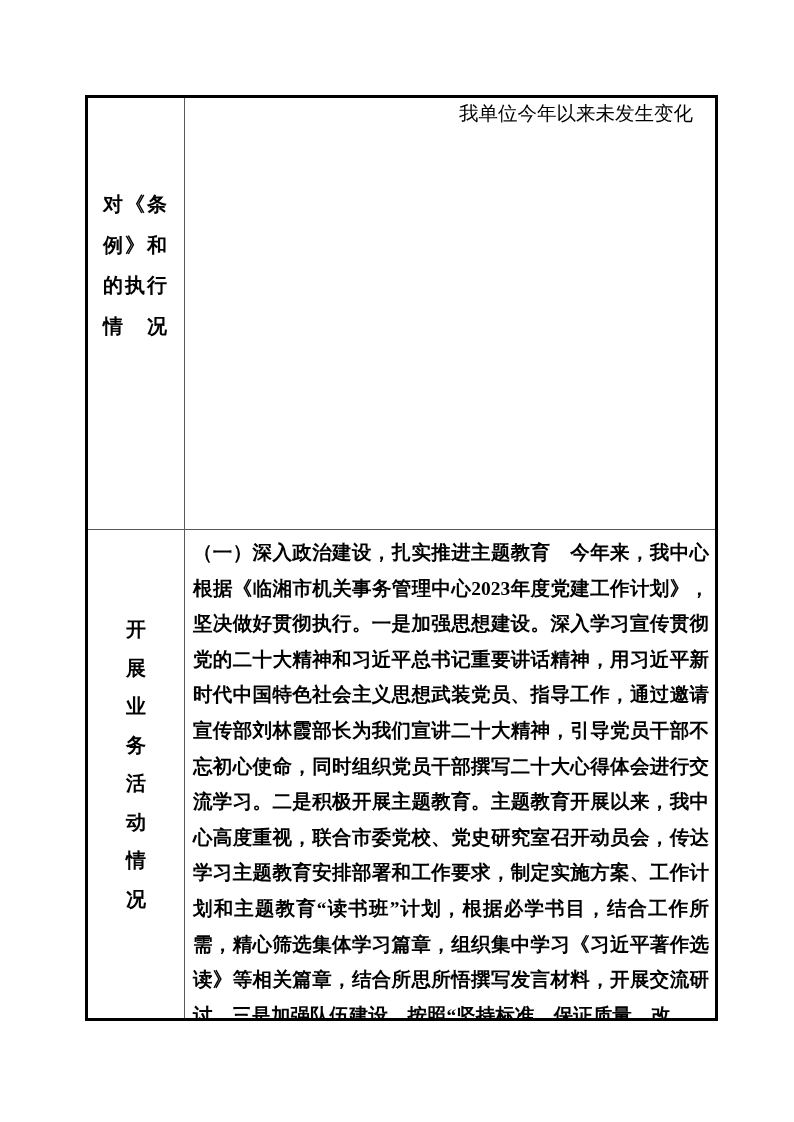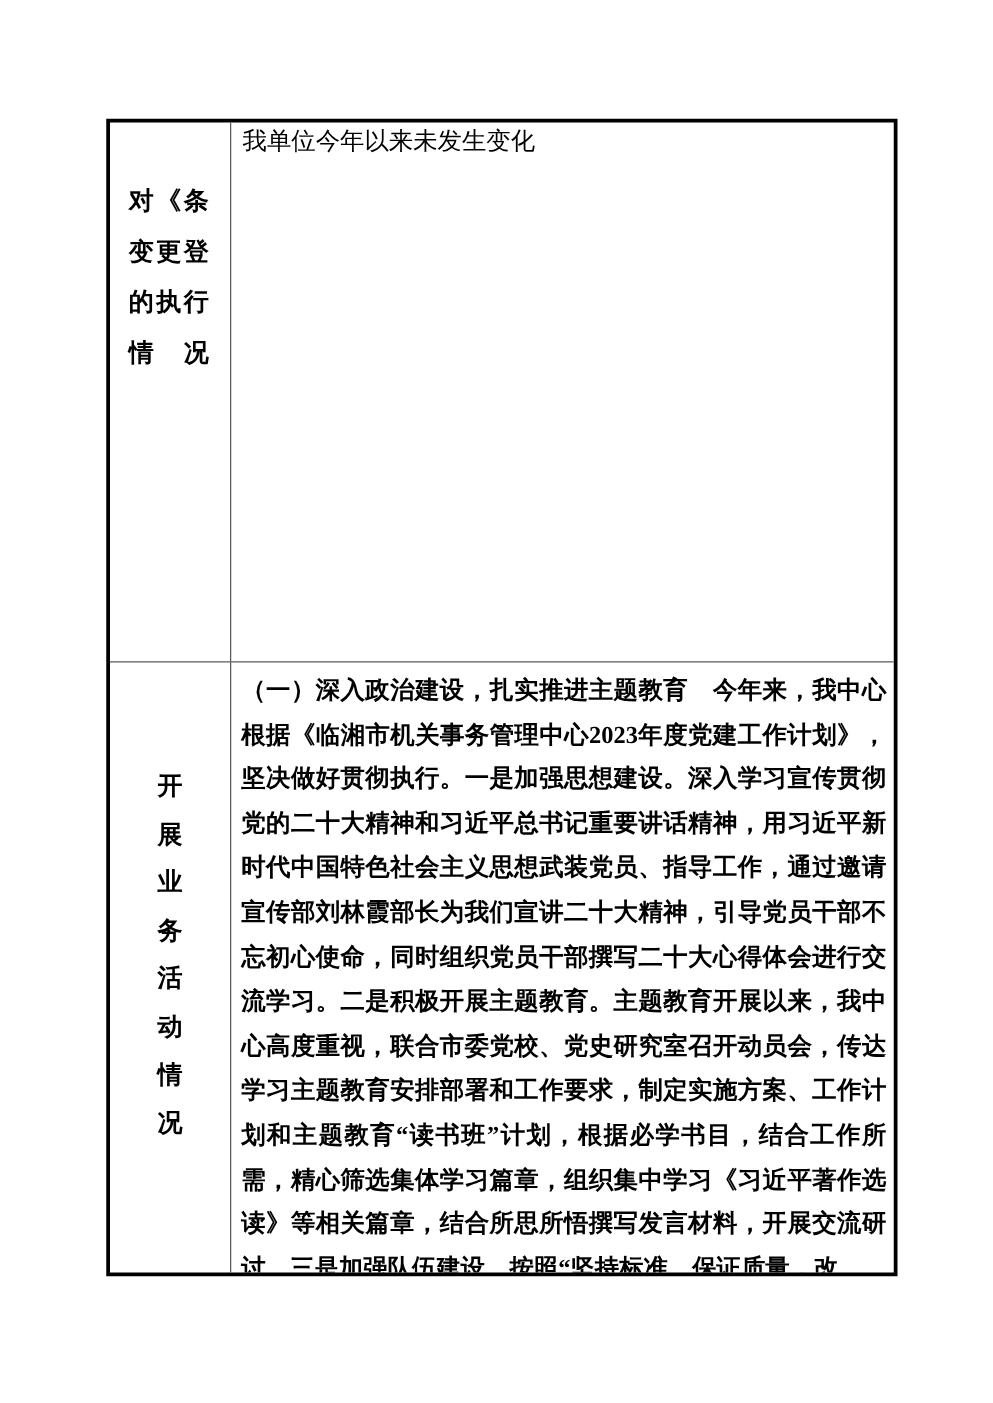--- a/index.html
+++ b/index.html
@@ -31,21 +31,21 @@
     overflow: hidden;
   }
   .label-cell {
     border-right: 1px solid #595959;
   }
   .row1 {
     border-bottom: 1px solid #595959;
   }
   
   .vlabel-r1 {
-    padding-top: 43px;
+    padding-top: 86px;
     text-align: center;
   }
   .vlabel-r1 .vline {
     font-size: 20px;
     font-weight: bold;
     letter-spacing: 2px;
     line-height: 40.5px;
     height: 40.5px;
     white-space: nowrap;
   }
@@ -58,21 +58,22 @@
     display: block;
     font-size: 20px;
     font-weight: bold;
     line-height: 38.5px;
     height: 38.5px;
   }
   .content-cell p {
     margin: 0;
   }
   .content-r1 {
-    padding: 3px 6px 0 9px;
+    padding: 3px 22px 0 9px;
+    text-align: right;
   }
   .content-r1 p {
     font-size: 19.5px;
     line-height: 26px;
   }
   .content-r2 {
     padding: 5px 6px 0 8px;
     font-weight: bold;
   }
   .content-r2 p {
@@ -82,21 +83,21 @@
     text-justify: inter-ideograph;
   }
 </style>
 </head>
 <body>
 
 <div class="form-table">
 
   <div class="cell label-cell row1 vlabel-r1">
     <div class="vline">对《条</div>
-    <div class="vline">变更登</div>
+    <div class="vline">例》和</div>
     <div class="vline">的执行</div>
     <div class="vline">情　况</div>
   </div>
 
   <div class="cell content-cell content-r1 row1">
     <p>我单位今年以来未发生变化</p>
   </div>
 
   <div class="cell label-cell vlabel-r2">
     <span class="vchar">开</span>

